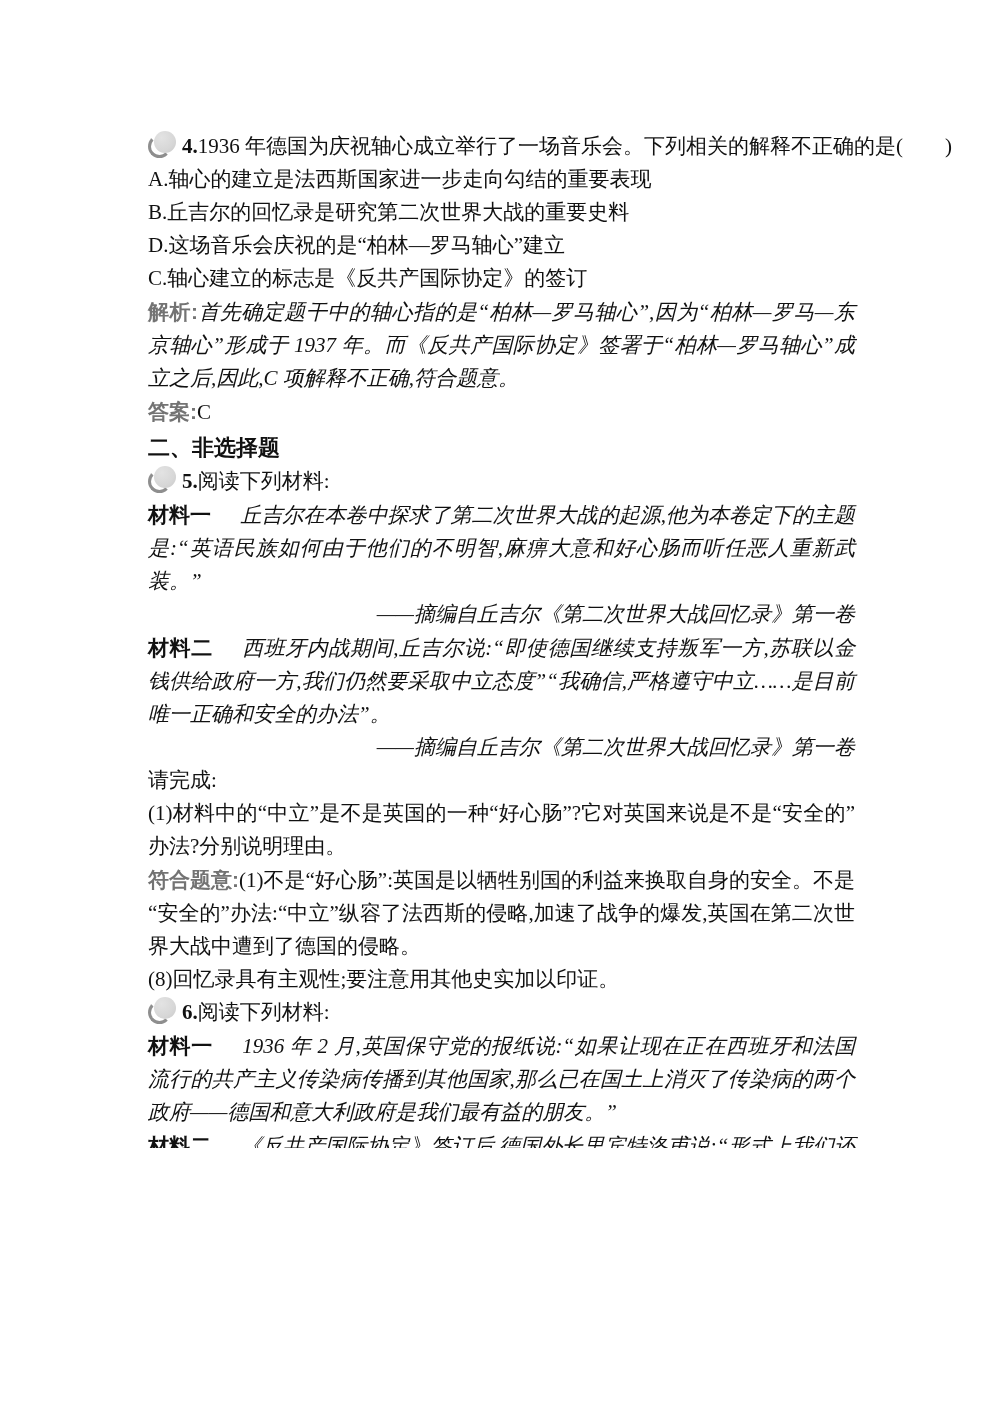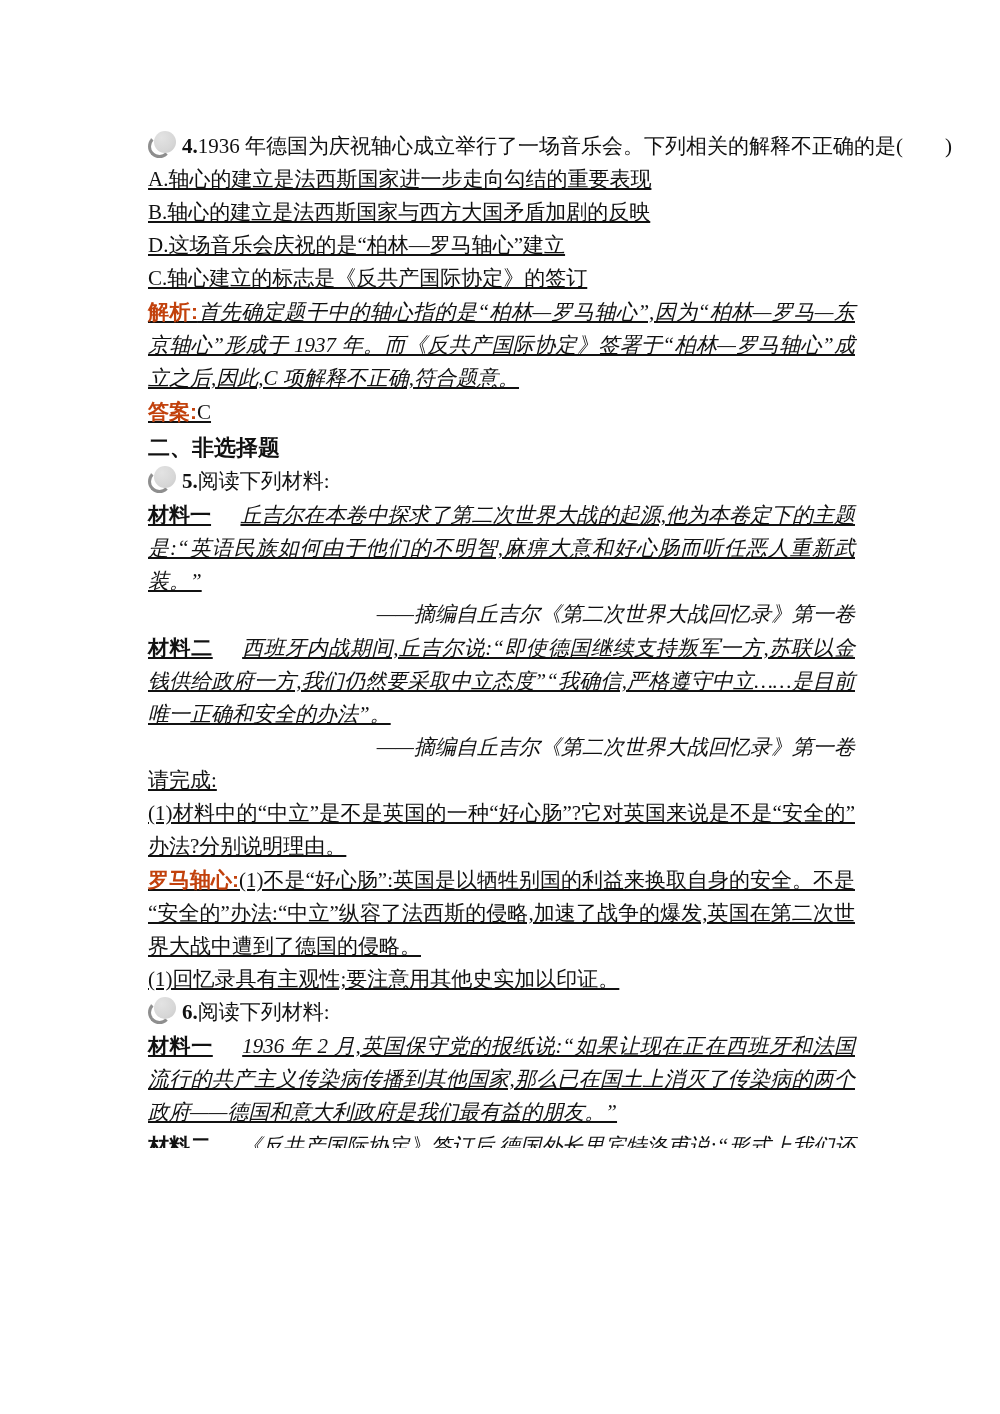--- a/index.html
+++ b/index.html
@@ -8,30 +8,30 @@
     width:1000px;height:1148px;
     margin:0 auto;
     background:#ffffff;
     box-sizing:border-box;
     padding:130px 145px 0 148px;
     color:#111;
     font-family:"Liberation Serif","DejaVu Serif",serif;
     font-size:21px;
   }
   p{margin:0;}
-  .line{line-height:33px;text-align:justify;text-decoration:underline;}
+  .line{line-height:33px;text-align:justify;}
   .q-head{line-height:33px;white-space:nowrap;}
   .q-num{font-weight:bold;font-family:"Liberation Serif","DejaVu Serif",serif;}
   .sec-title{
     font-family:"Liberation Sans","DejaVu Sans",sans-serif;
     font-weight:bold;font-size:22px;line-height:34px;margin-top:2px;
   }
   .q-section{}
   .red-label{
-    color:#c2410c;font-weight:bold;
+    color:#737373;font-weight:bold;
     font-family:"Liberation Sans","DejaVu Sans",sans-serif;
   }
   .kai{font-style:italic;}
   .mat-label{
     font-weight:bold;font-style:normal;
     font-family:"Liberation Sans","DejaVu Sans",sans-serif;
     margin-right:1.4em;
   }
   .source{line-height:33px;text-align:right;}
   
@@ -54,41 +54,41 @@
 </head>
 <body>
 
 <div class="page">
 
   <section>
     <p class="q-head">
       <span class="q-bullet"></span><span class="q-num">4.</span><span>1936 年德国为庆祝轴心成立举行了一场音乐会。下列相关的解释不正确的是(　　)</span>
     </p>
     <p class="line">A.轴心的建立是法西斯国家进一步走向勾结的重要表现</p>
-    <p class="line">B.轴心的建立是法西斯国家与西方大国矛盾加剧的反映</p>
+    <p class="line">B.丘吉尔的回忆录是研究第二次世界大战的重要史料</p>
     <p class="line">D.这场音乐会庆祝的是“柏林—罗马轴心”建立</p>
     <p class="line">C.轴心建立的标志是《反共产国际协定》的签订</p>
     <p class="line"><span class="red-label">解析:</span><span class="kai">首先确定题干中的轴心指的是“柏林—罗马轴心”,因为“柏林—罗马—东京轴心”形成于 1937 年。而《反共产国际协定》签署于“柏林—罗马轴心”成立之后,因此,C 项解释不正确,符合题意。</span></p>
     <p class="line"><span class="red-label">答案:</span><span>C</span></p>
   </section>
 
   <p class="sec-title">二、非选择题</p>
 
   <section class="q-section">
     <p class="q-head">
       <span class="q-bullet"></span><span class="q-num">5.</span><span>阅读下列材料:</span>
     </p>
     <p class="line kai"><span class="mat-label">材料一</span><span>丘吉尔在本卷中探求了第二次世界大战的起源,他为本卷定下的主题是:“英语民族如何由于他们的不明智,麻痹大意和好心肠而听任恶人重新武装。”</span></p>
     <p class="source kai">——摘编自丘吉尔《第二次世界大战回忆录》第一卷</p>
     <p class="line kai"><span class="mat-label">材料二</span><span>西班牙内战期间,丘吉尔说:“即使德国继续支持叛军一方,苏联以金钱供给政府一方,我们仍然要采取中立态度”“我确信,严格遵守中立……是目前唯一正确和安全的办法”。</span></p>
     <p class="source kai">——摘编自丘吉尔《第二次世界大战回忆录》第一卷</p>
     <p class="line">请完成:</p>
     <p class="line">(1)材料中的“中立”是不是英国的一种“好心肠”?它对英国来说是不是“安全的”办法?分别说明理由。</p>
-    <p class="line"><span class="red-label">罗马轴心:</span><span>(1)不是“好心肠”:英国是以牺牲别国的利益来换取自身的安全。不是“安全的”办法:“中立”纵容了法西斯的侵略,加速了战争的爆发,英国在第二次世界大战中遭到了德国的侵略。</span></p>
-    <p class="line">(1)回忆录具有主观性;要注意用其他史实加以印证。</p>
+    <p class="line"><span class="red-label">符合题意:</span><span>(1)不是“好心肠”:英国是以牺牲别国的利益来换取自身的安全。不是“安全的”办法:“中立”纵容了法西斯的侵略,加速了战争的爆发,英国在第二次世界大战中遭到了德国的侵略。</span></p>
+    <p class="line">(8)回忆录具有主观性;要注意用其他史实加以印证。</p>
   </section>
 
   <section class="q-section">
     <p class="q-head">
       <span class="q-bullet"></span><span class="q-num">6.</span><span>阅读下列材料:</span>
     </p>
     <p class="line kai"><span class="mat-label">材料一</span><span>1936 年 2 月,英国保守党的报纸说:“如果让现在正在西班牙和法国流行的共产主义传染病传播到其他国家,那么已在国土上消灭了传染病的两个政府——德国和意大利政府是我们最有益的朋友。”</span></p>
     <p class="line kai"><span class="mat-label">材料二</span><span>《反共产国际协定》签订后,德国外长里宾特洛甫说:“形式上我们还要把苏联当作主要敌人。”日本驻英公使吉田茂表示:“尽管军部防共协定只不过是反共的意识形态问题,但这完全是表面上的借口。”</span></p>
   </section>
 

